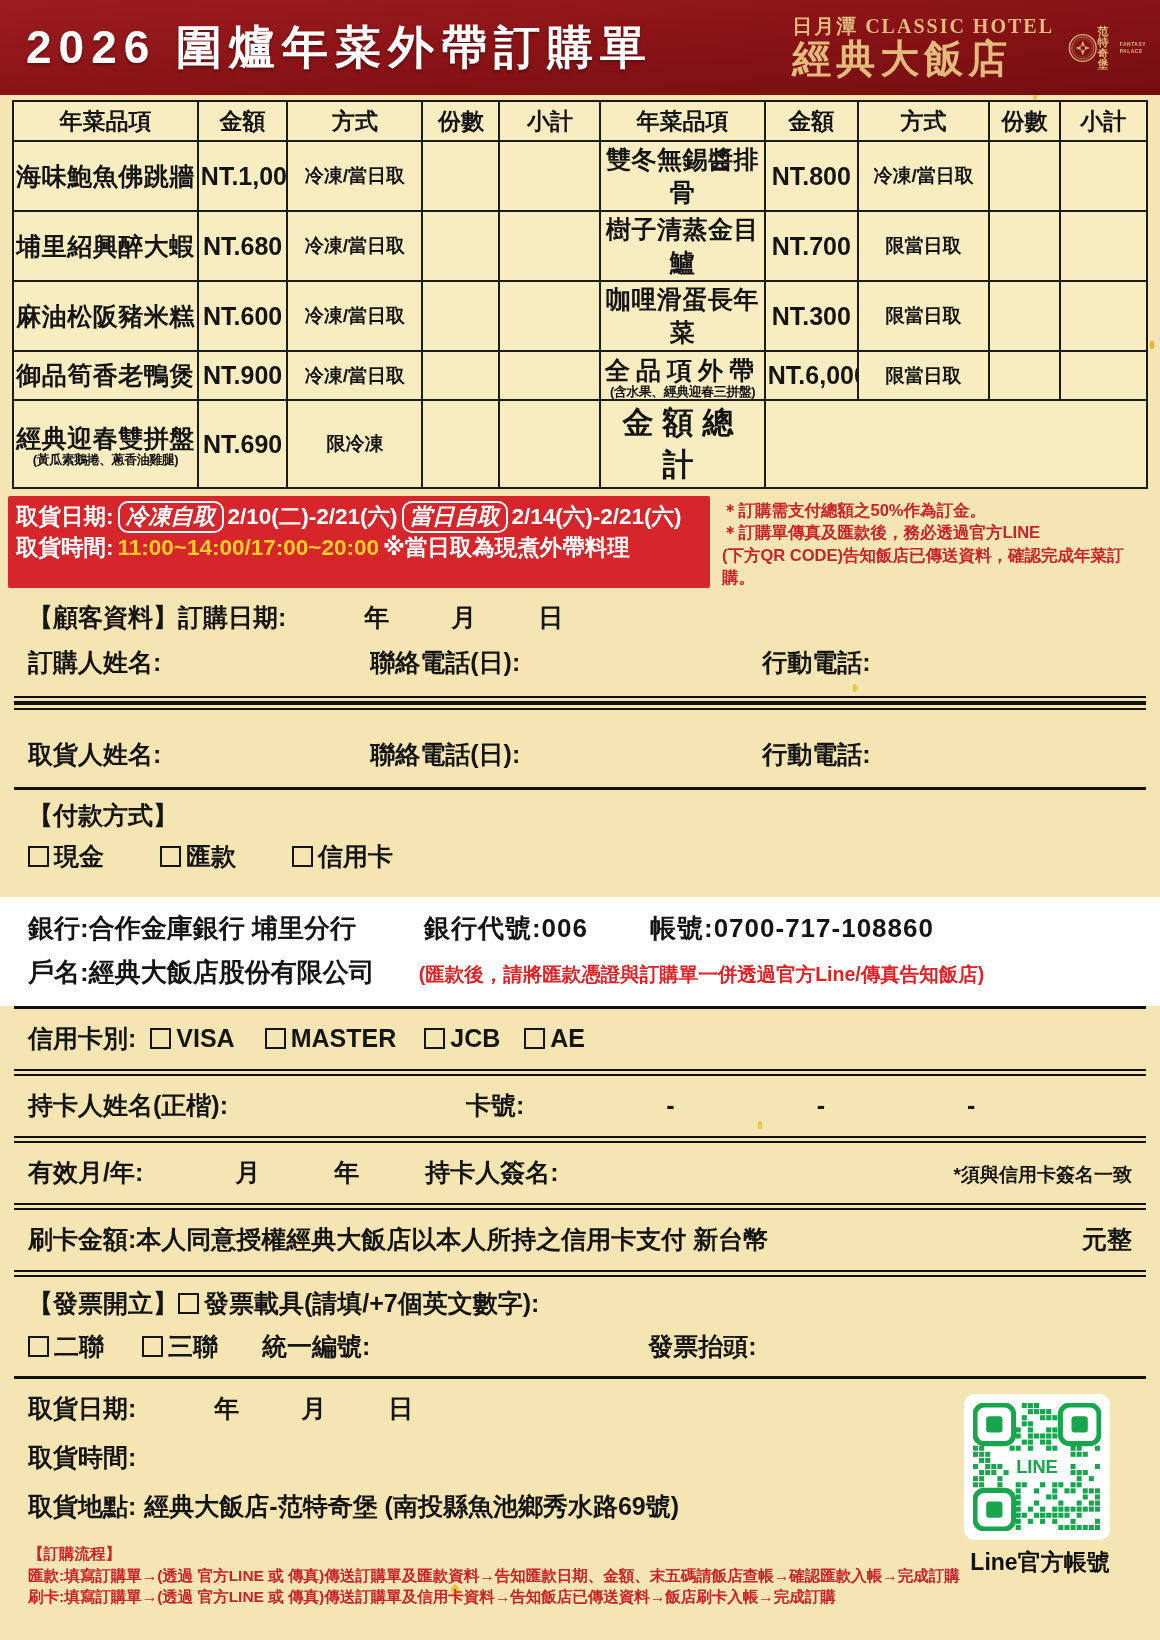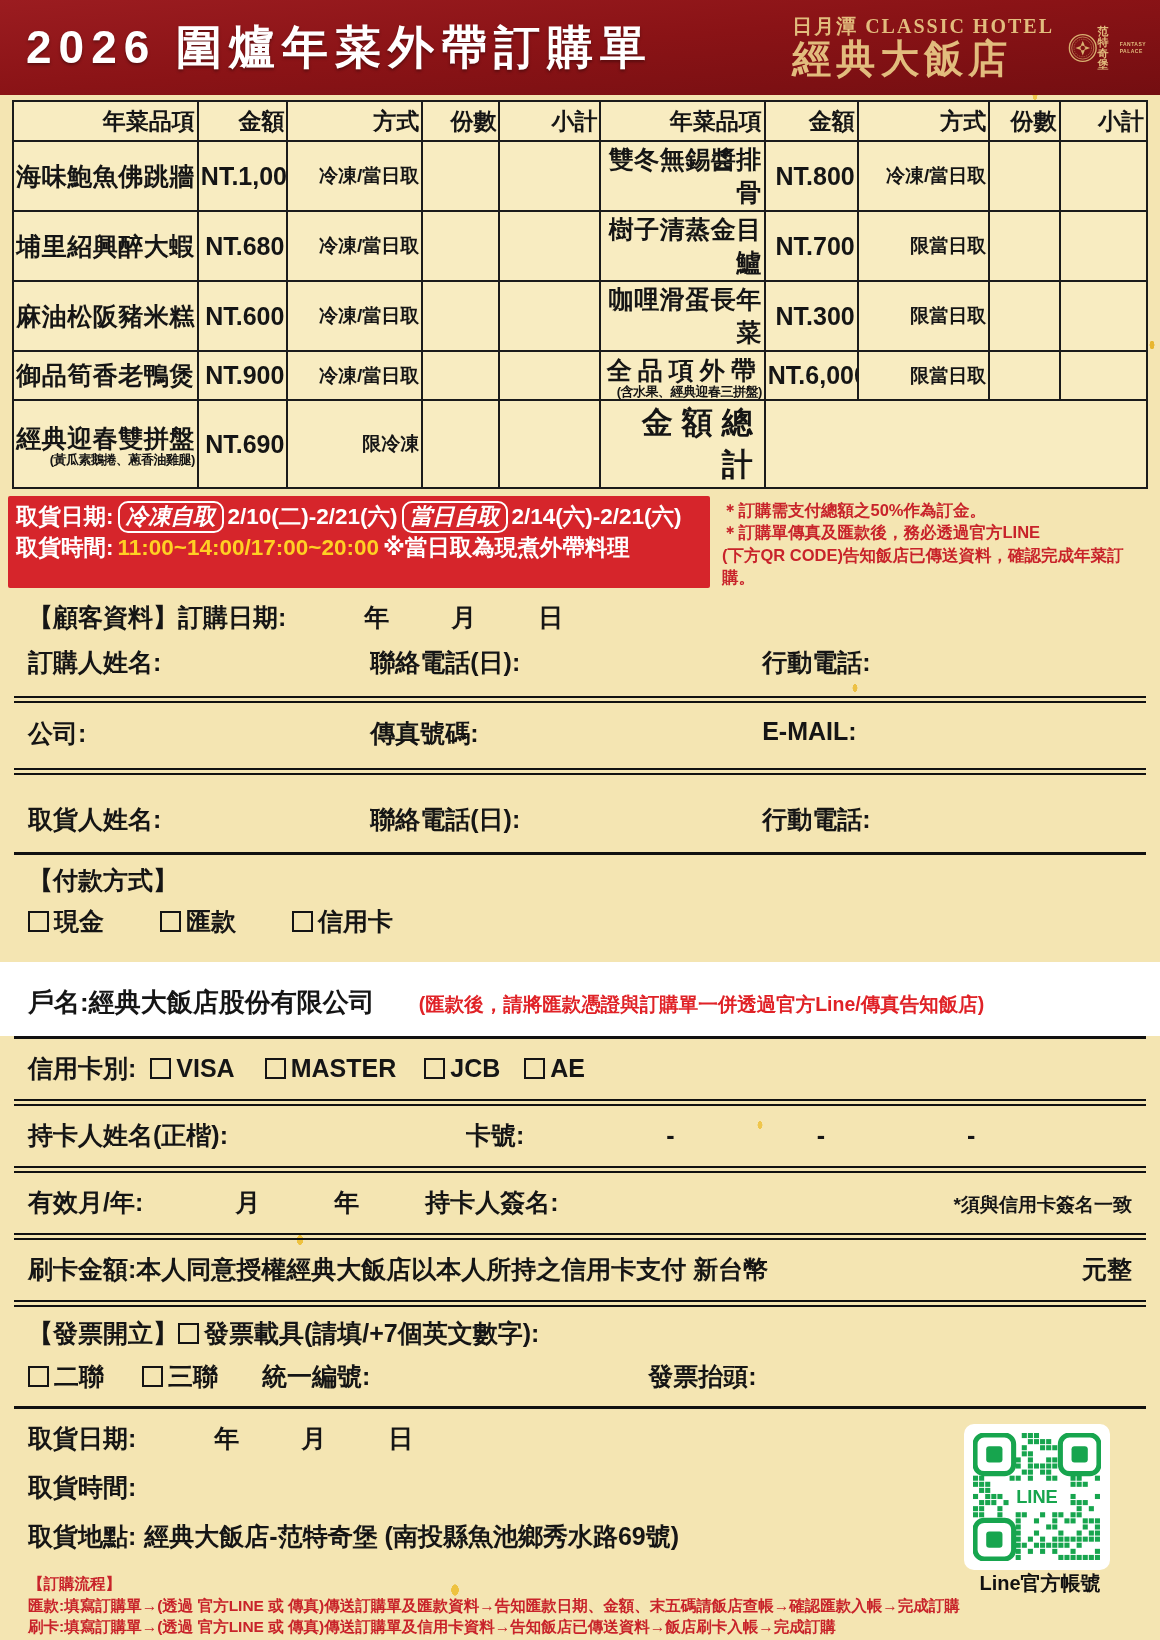--- a/index.html
+++ b/index.html
@@ -39,21 +39,21 @@
   .brand { margin-left:auto; display:flex; align-items:center; gap:14px; color:#e2bc7d; }
   .brand-text { text-align:left; line-height:1.05; }
   .brand-top { font-family:"Liberation Serif","DejaVu Serif",serif; font-size:20px; letter-spacing:2px; }
   .brand-name { font-size:39px; letter-spacing:5px; margin-top:2px; }
   .brand-emblem { display:flex; align-items:center; width:78px; }
   .badge-cap { font-size:11px; letter-spacing:1px; line-height:1; margin-top:1px; }
   .badge-sub { font-size:5px; letter-spacing:.5px; line-height:1.4; }
 
   
   .menu-table { width:1136px; margin:5px 12px 0; border-collapse:collapse; table-layout:fixed; }
-  .menu-table th, .menu-table td { border:2.5px solid #1b1b1b; background:#f8ecc1; text-align:right; vertical-align:middle; padding:1px 2px; overflow:hidden; }
+  .menu-table th, .menu-table td { border:2.5px solid #1b1b1b; background:#f8ecc1; text-align:center; vertical-align:middle; padding:1px 2px; overflow:hidden; }
   .menu-table th { height:40px; font-size:23px; }
   .menu-table td { height:49px; }
   td.item  { font-size:25px; letter-spacing:.5px; }
   td.price { font-size:25px; }
   td.method{ font-size:19px; }
   .item-sub { display:block; font-size:13px; letter-spacing:-.5px; line-height:1; margin-top:-2px; }
   .spread { letter-spacing:6px; }
   td.total-cell { font-size:31px; letter-spacing:9px; }
 
   
@@ -104,21 +104,21 @@
   .inv-r1 { padding-top:10px; padding-bottom:2px; display:flex; align-items:center; }
   .inv-r2 { padding-top:8px; padding-bottom:13px; display:flex; }
   .inv-tri { margin-left:38px; }
   .inv-tax { margin-left:44px; }
   .inv-title { margin-left:278px; }
 
   
   .pickup { padding-top:13px; }
   .qr-block { float:right; width:152px; margin:2px 16px 6px 10px; text-align:center; }
   .qr-box { width:146px; height:146px; background:#fff; border-radius:10px; padding:9px; }
-  .qr-caption { font-size:20px; color:#111; white-space:nowrap; }
+  .qr-caption { font-size:23px; color:#111; margin-top:7px; white-space:nowrap; }
   .pk-row { display:flex; align-items:baseline; padding-bottom:16px; }
   .process { color:#c8232a; font-size:15.5px; line-height:1.4; padding-top:4px; }
   .proc-line { white-space:nowrap; }
   .clear { clear:both; }
 </style>
 </head>
 <body>
 
 <div class="page">
 
@@ -263,41 +263,42 @@
     <span class="ymd">年</span>
     <span class="ymd2">月</span>
     <span class="ymd2">日</span>
   </div>
   <div class="grid3 g-r1 pad frm">
     <span>訂購人姓名:</span>
     <span>聯絡電話(日):</span>
     <span>行動電話:</span>
   </div>
   <div class="sep-double"></div>
-  <div class="grid3 g-r2 pad frm">
-    <span>公司:</span>
-    <span>傳真號碼:</span>
-    <span>E-MAIL:</span>
-  </div>
   <div class="sep-double"></div>
   <div class="grid3 g-r3 pad frm">
     <span>取貨人姓名:</span>
     <span>聯絡電話(日):</span>
     <span>行動電話:</span>
   </div>
 
   <div class="sep-thick"></div>
   <div class="pay-title pad frm">【付款方式】</div>
   <div class="pay-opts pad frm">
     <span><span class="cb"></span><span>現金</span></span>
     <span><span class="cb"></span><span>匯款</span></span>
     <span><span class="cb"></span><span>信用卡</span></span>
   </div>
 
   <div class="bank-strip">
+    <div class="bank-l1">
+      <span>銀行:</span>
+      <span>合作金庫銀行 埔里分行</span>
+      <span class="bank-code"><span>銀行代號:</span><span>006</span></span>
+      <span class="bank-acct"><span>帳號:</span><span>0700-717-108860</span></span>
+    </div>
     <div class="bank-l2">
       <span style="font-size:26px">戶名:</span>
       <span style="font-size:26px">經典大飯店股份有限公司</span>
       <span class="bank-note">(匯款後，請將匯款憑證與訂購單一併透過官方Line/傳真告知飯店)</span>
     </div>
   </div>
 
   <div class="sep-thick"></div>
   <div class="crow pad frm">
     <span>信用卡別:</span>

